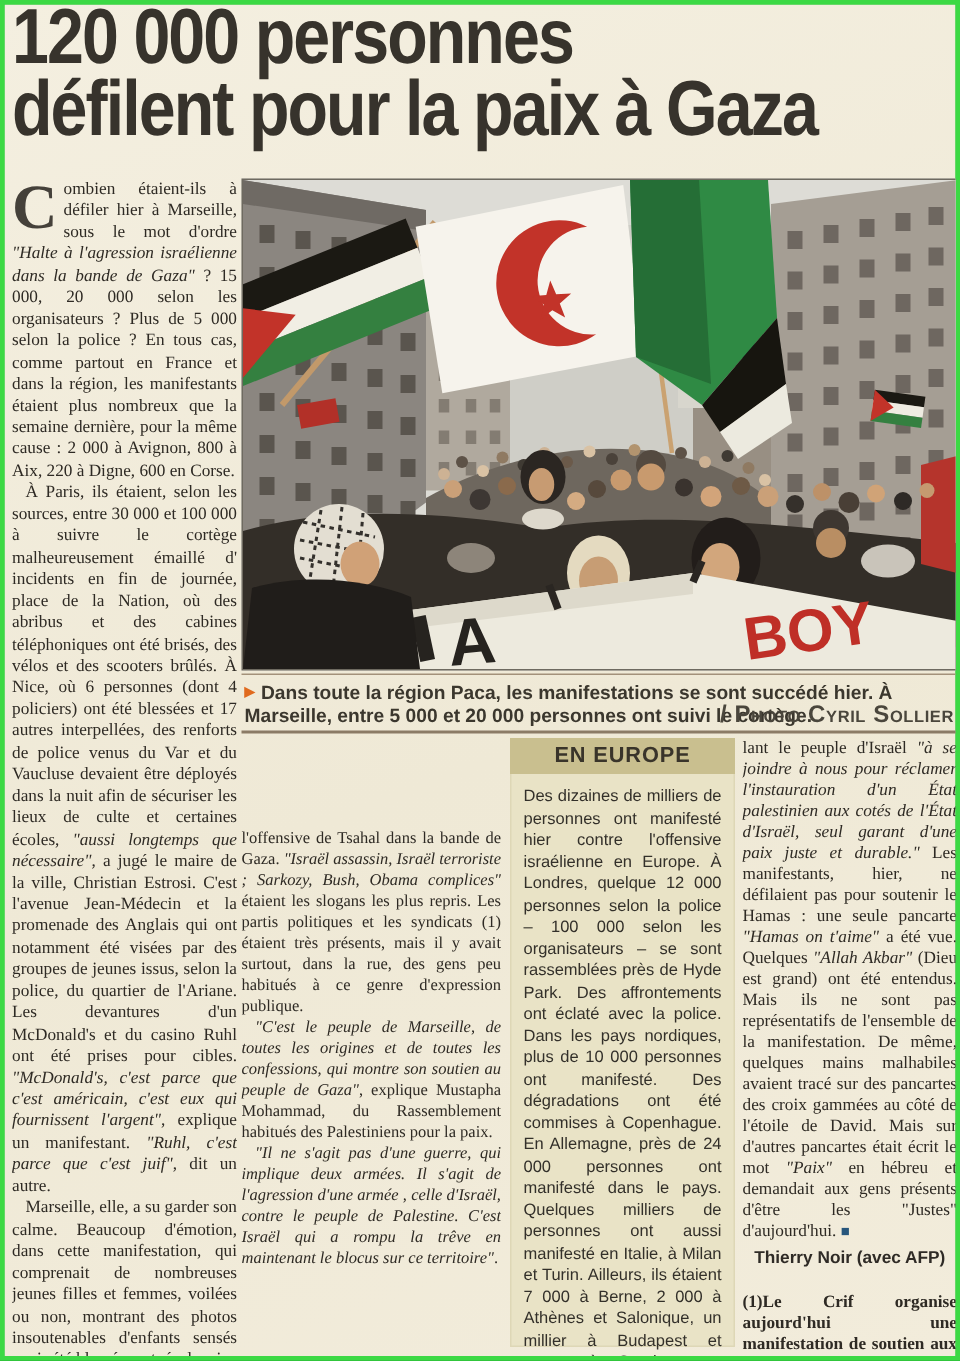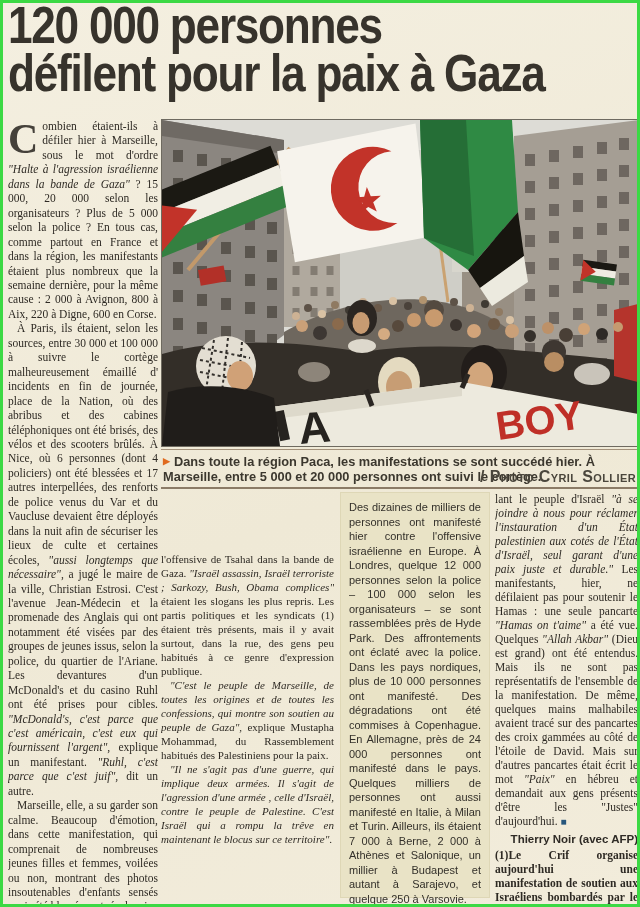--- a/index.html
+++ b/index.html
@@ -15,22 +15,22 @@
   .col{position:absolute;text-align:justify;overflow:hidden;}
   .col p{margin:0;}
   .col p + p{text-indent:9px;}
   .col1{left:5px;top:116px;width:150px;height:790px;font-size:11.5px;line-height:14.45px;}
   .col2{left:158px;top:513px;width:173px;height:416px;font-size:11px;line-height:14px;margin-top:36px;}
   .col3{left:492px;top:489px;width:143px;height:416px;font-size:11.5px;line-height:14px;}
   .it{font-style:italic;}
   .bd{font-weight:bold;}
   .endmark{color:#27567c;font-size:10px;}
   .dropcap{float:left;font-weight:bold;font-size:42px;line-height:36px;padding:2px 4px 0 0;color:#45413a;}
-  .byline{text-align:right;font-family:"Liberation Sans",sans-serif;font-weight:bold;
-          font-size:11.5px;margin:3px 0 2px;color:#2f2b26;}
+  .byline{text-align:center;font-family:"Liberation Sans",sans-serif;font-weight:bold;
+          font-size:11.5px;margin:3px 0 15px;color:#2f2b26;}
   .footnote span{font-weight:bold;}
   
   .photo{position:absolute;left:158px;top:116px;width:478px;height:328px;margin:0;
          border:1px solid #6e6a60;box-sizing:border-box;background:#d9d8d2;}
   .photo svg{display:block;width:100%;height:100%;}
   
   .caption{position:absolute;left:158px;top:446px;width:478px;height:40px;box-sizing:border-box;
            border-top:1px solid #a3917a;border-bottom:2px solid #8b7b66;padding:4px 3px 20px 2px;
            font-family:"Liberation Sans",sans-serif;font-weight:bold;font-size:12.8px;line-height:15px;color:#3b372e;}
   .cap-arrow{color:#e06a1e;font-size:9px;vertical-align:2px;margin-right:4px;}
@@ -236,20 +236,21 @@
     <span class="credit">/ Photo Cyril Sollier</span>
   </div>
 
   <div class="col col2">
     <p><span>l'offensive de Tsahal dans la bande de Gaza. </span><span class="it">"Israël assassin, Israël terroriste ; Sarkozy, Bush, Obama complices"</span><span> étaient les slogans les plus repris. Les partis politiques et les syndicats (1) étaient très présents, mais il y avait surtout, dans la rue, des gens peu habitués à ce genre d'expression publique.</span></p>
     <p><span class="it">"C'est le peuple de Marseille, de toutes les origines et de toutes les confessions, qui montre son soutien au peuple de Gaza"</span><span>, explique Mustapha Mohammad, du Rassemblement habitués des Palestiniens pour la paix.</span></p>
     <p><span class="it">"Il ne s'agit pas d'une guerre, qui implique deux armées. Il s'agit de l'agression d'une armée , celle d'Israël, contre le peuple de Palestine. C'est Israël qui a rompu la trêve en maintenant le blocus sur ce territoire"</span><span>.</span></p>
   </div>
 
   <aside class="europe-box">
+    <div class="europe-title">EN EUROPE</div>
     <div class="europe-body">Des dizaines de milliers de personnes ont manifesté hier contre l'offensive israélienne en Europe. À Londres, quelque 12 000 personnes selon la police – 100 000 selon les organisateurs – se sont rassemblées près de Hyde Park. Des affrontements ont éclaté avec la police. Dans les pays nordiques, plus de 10 000 personnes ont manifesté. Des dégradations ont été commises à Copenhague. En Allemagne, près de 24 000 personnes ont manifesté dans le pays. Quelques milliers de personnes ont aussi manifesté en Italie, à Milan et Turin. Ailleurs, ils étaient 7 000 à Berne, 2 000 à Athènes et Salonique, un millier à Budapest et autant à Sarajevo, et quelque 250 à Varsovie.</div>
   </aside>
 
   <div class="col col3">
     <p><span>lant le peuple d'Israël </span><span class="it">"à se joindre à nous pour réclamer l'instauration d'un État palestinien aux cotés de l'État d'Israël, seul garant d'une paix juste et durable."</span><span> Les manifestants, hier, ne défilaient pas pour soutenir le Hamas : une seule pancarte </span><span class="it">"Hamas on t'aime"</span><span> a été vue. Quelques </span><span class="it">"Allah Akbar"</span><span> (Dieu est grand) ont été entendus. Mais ils ne sont pas représentatifs de l'ensemble de la manifestation. De même, quelques mains malhabiles avaient tracé sur des pancartes des croix gammées au côté de l'étoile de David. Mais sur d'autres pancartes était écrit le mot </span><span class="it">"Paix"</span><span> en hébreu et demandait aux gens présents d'être les "Justes" d'aujourd'hui. </span><span class="endmark">■</span></p>
     <div class="byline">Thierry Noir (avec AFP)</div>
     <p class="footnote"><span class="bd">(1)Le Crif organise aujourd'hui une manifestation de soutien aux Israéliens bombardés par le Hamas à 15 h à la Préfecture.</span></p>
   </div>
 
 </div>

